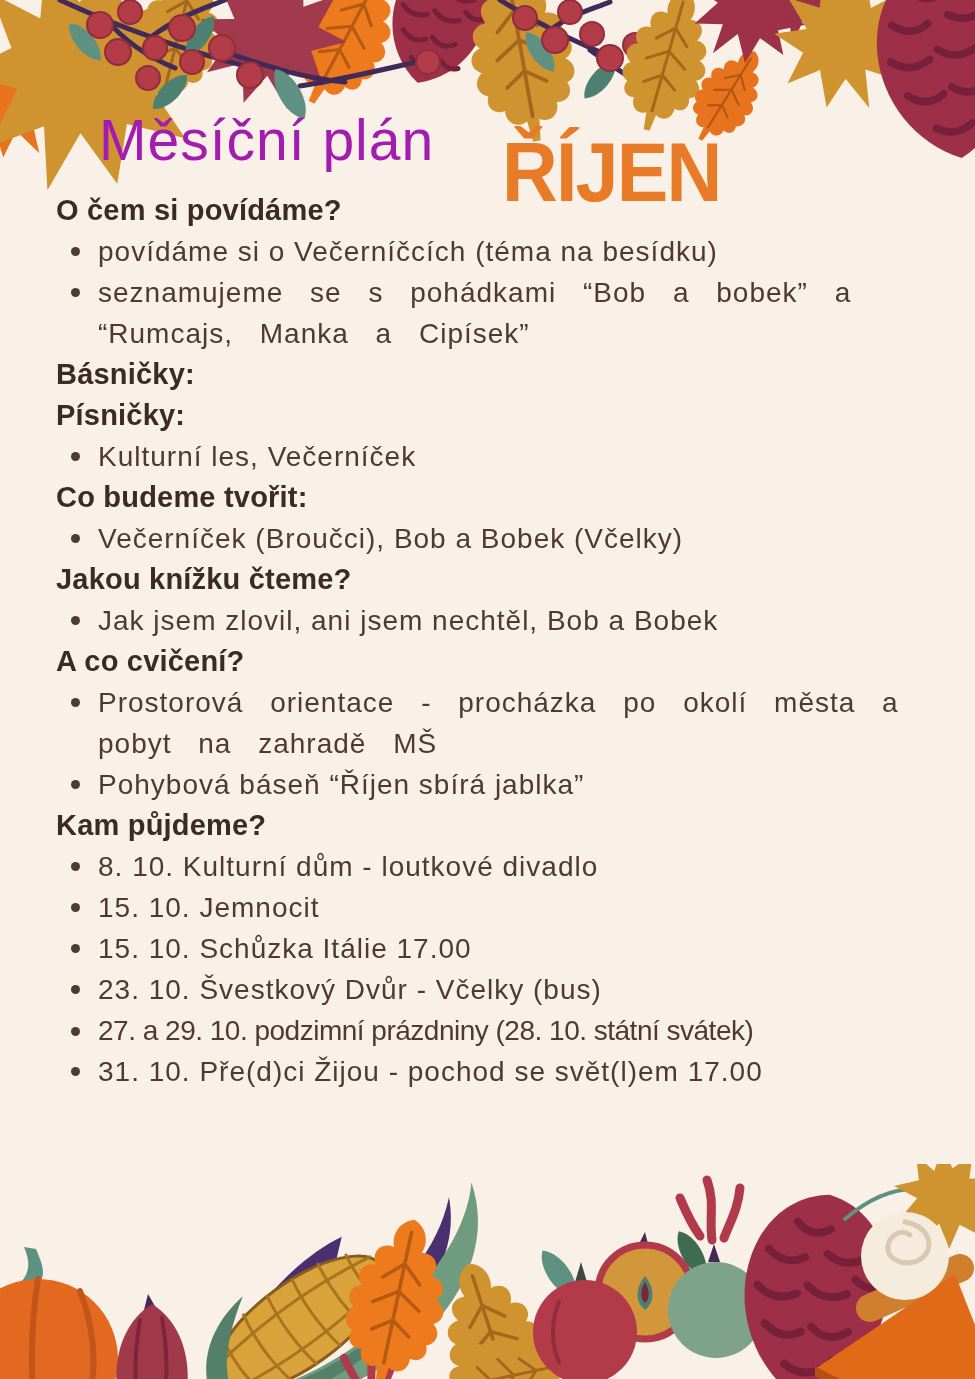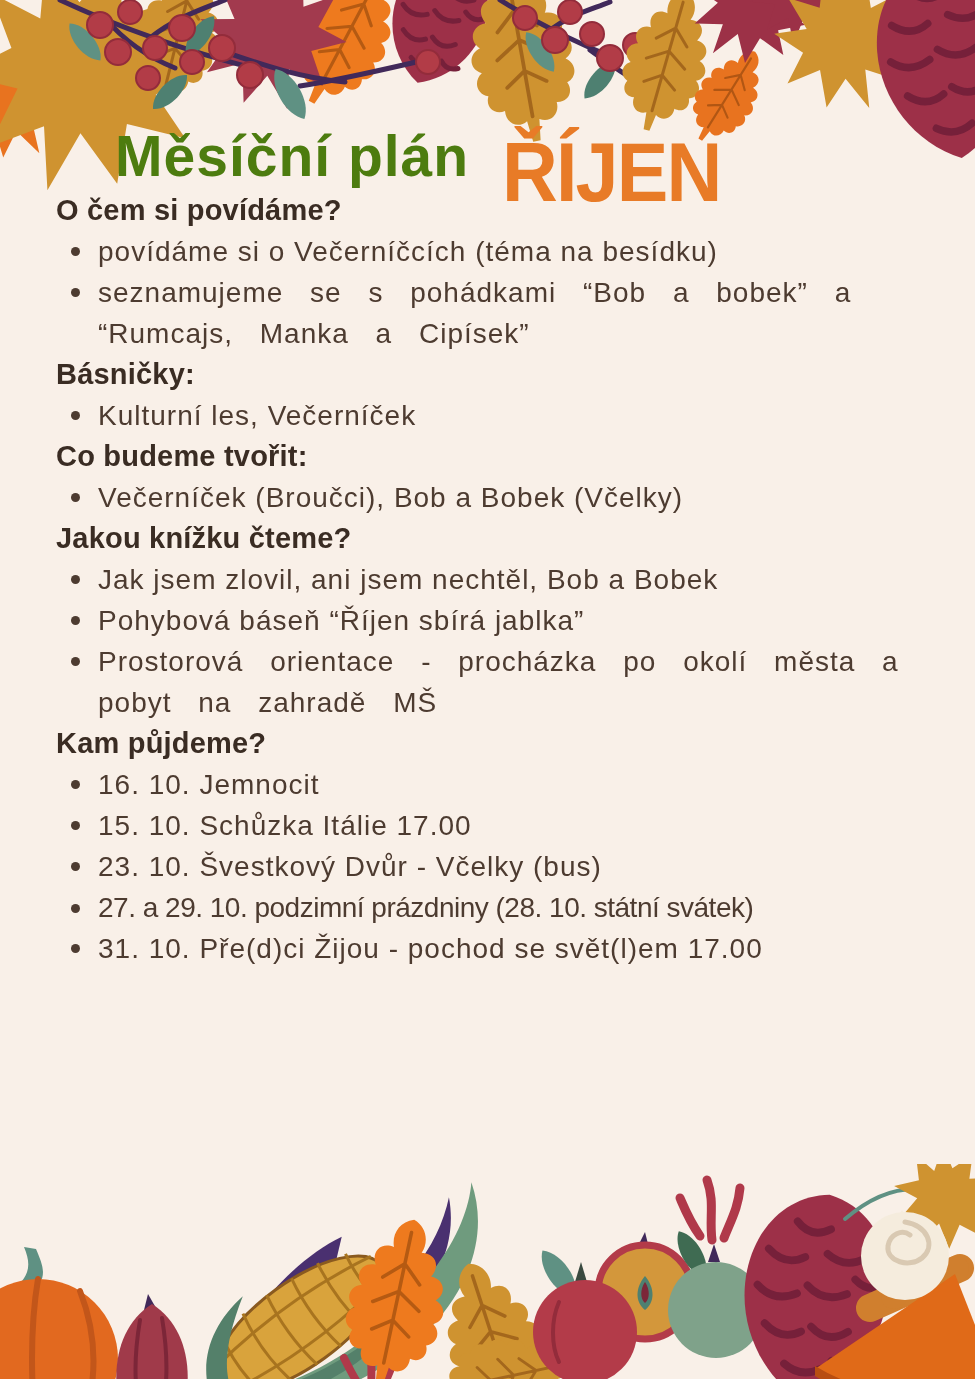--- a/index.html
+++ b/index.html
@@ -1,22 +1,22 @@
 <!DOCTYPE html>
 <html><head>
 <meta charset="utf-8">
 <style>
   html,body{margin:0;padding:0;background:#f9f0e8;}
   .page{position:relative;width:975px;height:1379px;overflow:hidden;background:#f9f0e8;
         font-family:"Liberation Sans",sans-serif;}
   .deco{position:absolute;left:0;pointer-events:none;}
   .deco-top{top:0;z-index:1;}
   .deco-bottom{bottom:0;z-index:3;}
-  .title-main{position:absolute;left:99px;top:112px;margin:16px;font-size:57px;font-weight:700;
-        color:#4d7c0f;letter-spacing:1px;line-height:1;z-index:2;white-space:nowrap;}
+  .title-main{position:absolute;left:99px;top:112px;margin:0;font-size:57px;font-weight:400;
+        color:#a21caf;letter-spacing:1px;line-height:1;z-index:2;white-space:nowrap;}
   .title-month{position:absolute;left:502px;top:130px;font-size:84px;font-weight:700;color:#e87b27;
         line-height:1;z-index:2;letter-spacing:-2px;transform:scaleX(0.92);transform-origin:left top;
         white-space:nowrap;}
   .content{position:absolute;left:56px;top:190px;width:868px;z-index:2;color:#4d3b30;}
   .plan-section h2{margin:0;font-size:29px;line-height:41px;font-weight:700;color:#3a2c23;
         letter-spacing:0.2px;}
   .bullet-list{margin:0;padding:0;list-style:none;}
   .bullet-item{position:relative;padding-left:42px;font-size:28px;line-height:41px;letter-spacing:1px;}
   .bullet-dot{position:absolute;left:15px;top:16px;width:9px;height:9px;border-radius:50%;background:#4d3b30;}
   .bullet-item.bold{font-weight:400;letter-spacing:-0.5px;white-space:nowrap;}
@@ -133,20 +133,21 @@
   </li>
 
 </ul>
   </section>
 
   <section class="plan-section">
     <h2>Básničky:</h2>
   </section>
 
   <section class="plan-section">
+    <h2>Písničky:</h2>
     <ul class="bullet-list">
   <li class="bullet-item">
     <span class="bullet-dot"></span>
     <span>Kulturní les, Večerníček</span>
   </li>
 </ul>
   </section>
 
   <section class="plan-section">
     <h2>Co budeme tvořit:</h2>
@@ -162,40 +163,45 @@
     <h2>Jakou knížku čteme?</h2>
     <ul class="bullet-list">
   <li class="bullet-item">
     <span class="bullet-dot"></span>
     <span>Jak jsem zlovil, ani jsem nechtěl, Bob a Bobek</span>
   </li>
 </ul>
   </section>
 
   <section class="plan-section">
-    <ul class="bullet-list">
+    <h2>A co cvičení?</h2>
+    <ul class="bullet-list">
+  <li class="bullet-item spread">
+    <span class="bullet-dot"></span>
+    <span>Prostorová orientace - procházka po okolí města a pobyt na zahradě MŠ</span>
+  </li>
+
   <li class="bullet-item">
     <span class="bullet-dot"></span>
     <span>Pohybová báseň “Říjen sbírá jablka”</span>
   </li>
-
-  <li class="bullet-item spread">
-    <span class="bullet-dot"></span>
-    <span>Prostorová orientace - procházka po okolí města a pobyt na zahradě MŠ</span>
-  </li>
 </ul>
   </section>
 
   <section class="plan-section">
     <h2>Kam půjdeme?</h2>
     <ul class="bullet-list">
-
-  <li class="bullet-item">
-    <span class="bullet-dot"></span>
-    <span>16. 10. Jemnocit</span>
+  <li class="bullet-item">
+    <span class="bullet-dot"></span>
+    <span>8. 10. Kulturní dům - loutkové divadlo</span>
+  </li>
+
+  <li class="bullet-item">
+    <span class="bullet-dot"></span>
+    <span>15. 10. Jemnocit</span>
   </li>
 
   <li class="bullet-item">
     <span class="bullet-dot"></span>
     <span>15. 10. Schůzka Itálie 17.00</span>
   </li>
 
   <li class="bullet-item">
     <span class="bullet-dot"></span>
     <span>23. 10. Švestkový Dvůr - Včelky (bus)</span>

